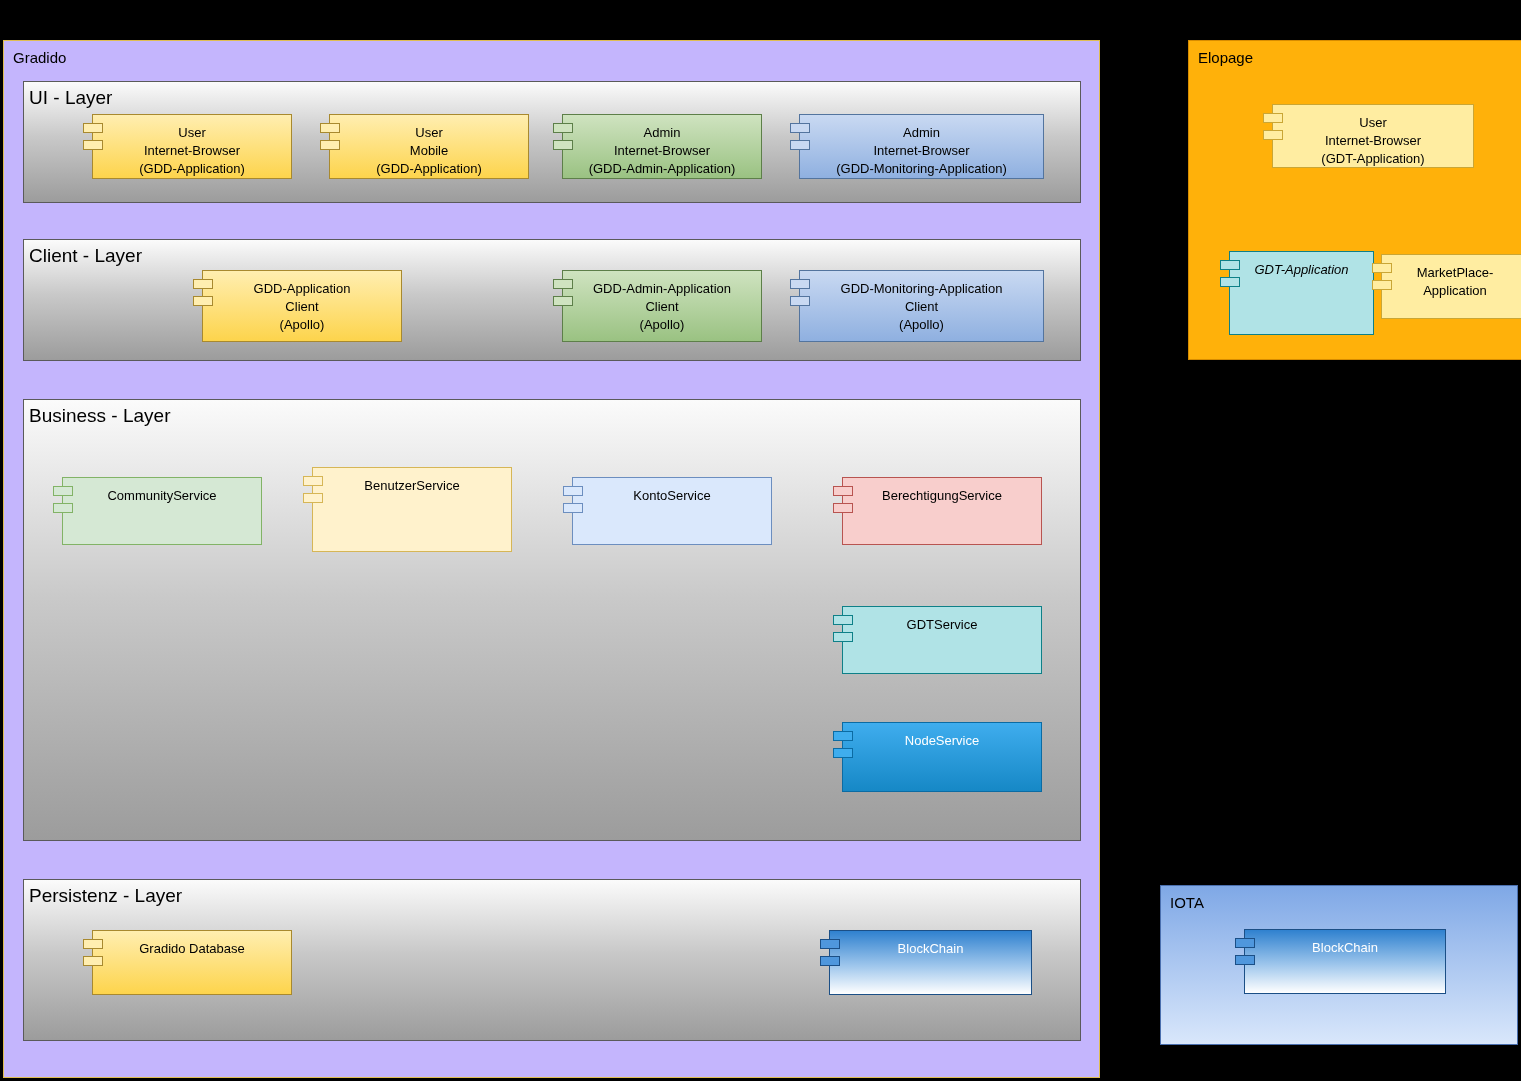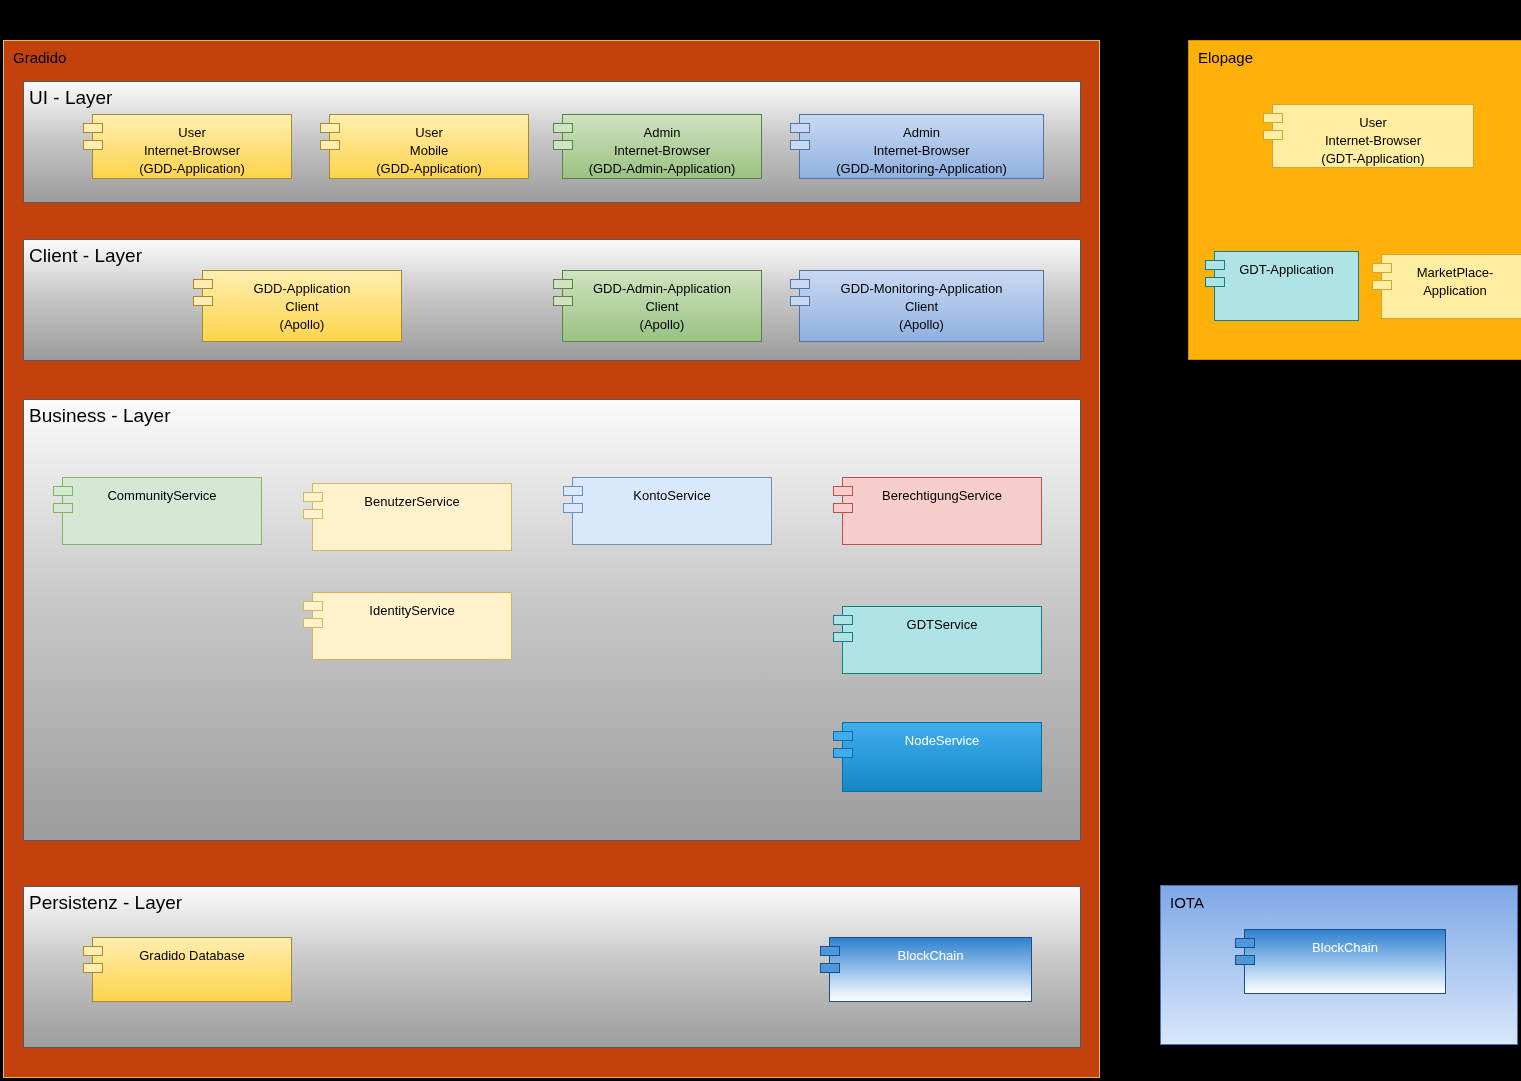--- a/index.html
+++ b/index.html
@@ -76,21 +76,21 @@
 
   .c-blockchain { background:linear-gradient(180deg,#2f81cf 0%,#9ec6ec 55%,#ffffff 100%); border-color:#1b4f86; color:#ffffff; }
   .c-blockchain .tab { background:#4f97dd; border-color:#1b4f86; }
 
   .c-paleyellow { background:#ffeda1; border-color:#c9a636; }
   .c-paleyellow .tab { background:#ffeda1; border-color:#c9a636; }
 
   
   #gradido {
     left:3px; top:40px; width:1097px; height:1038px;
-    background:#c2410c;
+    background:#c4b5fd;
     border:1px solid #e0bd52;
   }
   #elopage {
     left:1160px; top:40px; width:358px; height:320px;
     background:#ffb10a;
     border:1px solid #d78c00;
     margin-left:28px;
   }
   #iota {
     left:1160px; top:885px; width:358px; height:160px;
@@ -170,58 +170,53 @@
 
   <div class="layer" style="left:19px; top:358px; width:1058px; height:442px;">
     <div class="layer-title">Business - Layer</div>
 
     <div class="comp c-lightgreen" style="left:38px; top:77px; width:200px; height:68px;">
       <span class="tab t1"></span>
       <span class="tab t2"></span>
       <span class="label">CommunityService</span>
     </div>
 
-    <div class="comp c-lightyellow" style="left:288px; top:83px; width:200px; height:68px;">
+    <div class="comp c-lightyellow" style="left:288px; top:67px; width:200px; height:85px;">
       <span class="tab t1"></span>
       <span class="tab t2"></span>
       <span class="label">BenutzerService</span>
     </div>
 
     <div class="comp c-lightblue" style="left:548px; top:77px; width:200px; height:68px;">
       <span class="tab t1"></span>
       <span class="tab t2"></span>
       <span class="label">KontoService</span>
     </div>
 
     <div class="comp c-pink" style="left:818px; top:77px; width:200px; height:68px;">
       <span class="tab t1"></span>
       <span class="tab t2"></span>
       <span class="label">BerechtigungService</span>
     </div>
 
-    <div class="comp c-lightyellow" style="left:288px; top:192px; width:200px; height:68px;">
-      <span class="tab t1"></span>
-      <span class="tab t2"></span>
-      <span class="label">IdentityService</span>
-    </div>
 
     <div class="comp c-teal" style="left:818px; top:206px; width:200px; height:68px;">
       <span class="tab t1"></span>
       <span class="tab t2"></span>
       <span class="label">GDTService</span>
     </div>
 
     <div class="comp c-brightblue" style="left:818px; top:322px; width:200px; height:70px;">
       <span class="tab t1"></span>
       <span class="tab t2"></span>
       <span class="label">NodeService</span>
     </div>
   </div>
 
-  <div class="layer" style="left:19px; top:838px; width:1058px; height:162px;margin-top:7px;">
+  <div class="layer" style="left:19px; top:838px; width:1058px; height:162px;">
     <div class="layer-title">Persistenz - Layer</div>
 
     <div class="comp c-gold" style="left:68px; top:50px; width:200px; height:65px;">
       <span class="tab t1"></span>
       <span class="tab t2"></span>
       <span class="label">Gradido Database</span>
     </div>
 
 
     <div class="comp c-blockchain" style="left:805px; top:50px; width:203px; height:65px;">
@@ -236,21 +231,21 @@
   <div class="container-title">Elopage</div>
 
   <div class="comp c-paleyellow" style="left:83px; top:63px; width:202px; height:64px;">
     <span class="tab t1"></span>
     <span class="tab t2"></span>
     <span class="label">User
 Internet-Browser
 (GDT-Application)</span>
   </div>
 
-  <div class="comp c-teal" style="left:25px; top:210px; width:145px; height:70px;">
+  <div class="comp c-teal" style="left:40px; top:210px; width:145px; height:84px;font-style:italic;">
     <span class="tab t1"></span>
     <span class="tab t2"></span>
     <span class="label">GDT-Application</span>
   </div>
 
   <div class="comp c-paleyellow" style="left:192px; top:213px; width:148px; height:65px;">
     <span class="tab t1"></span>
     <span class="tab t2"></span>
     <span class="label">MarketPlace-
 Application</span>

